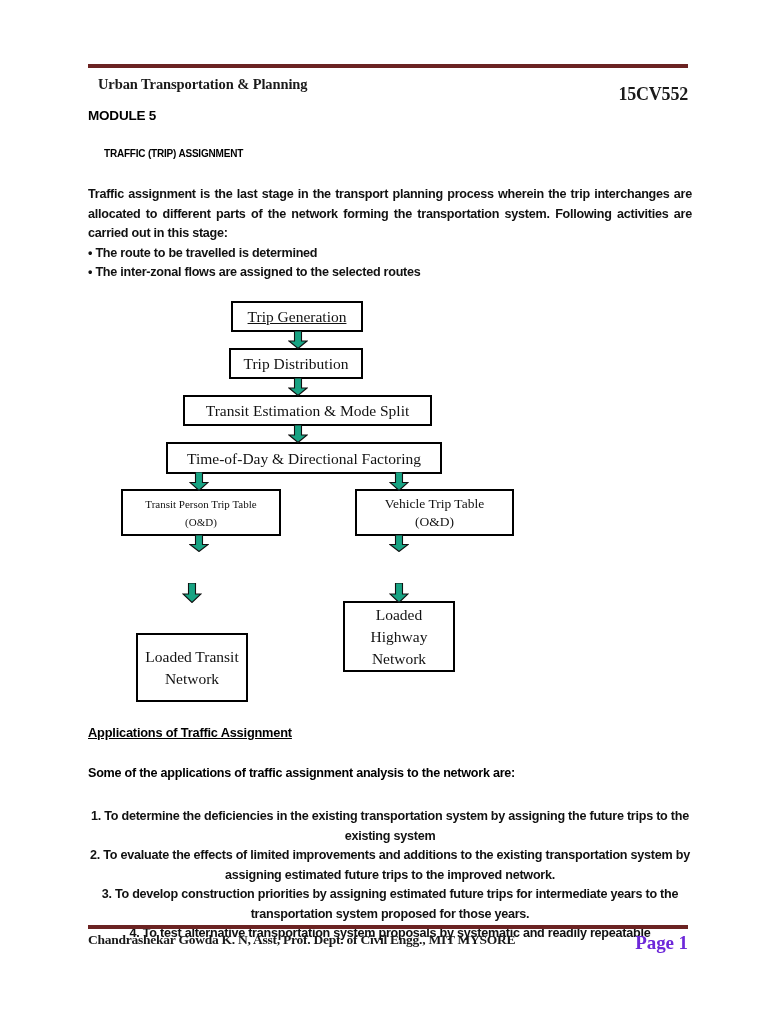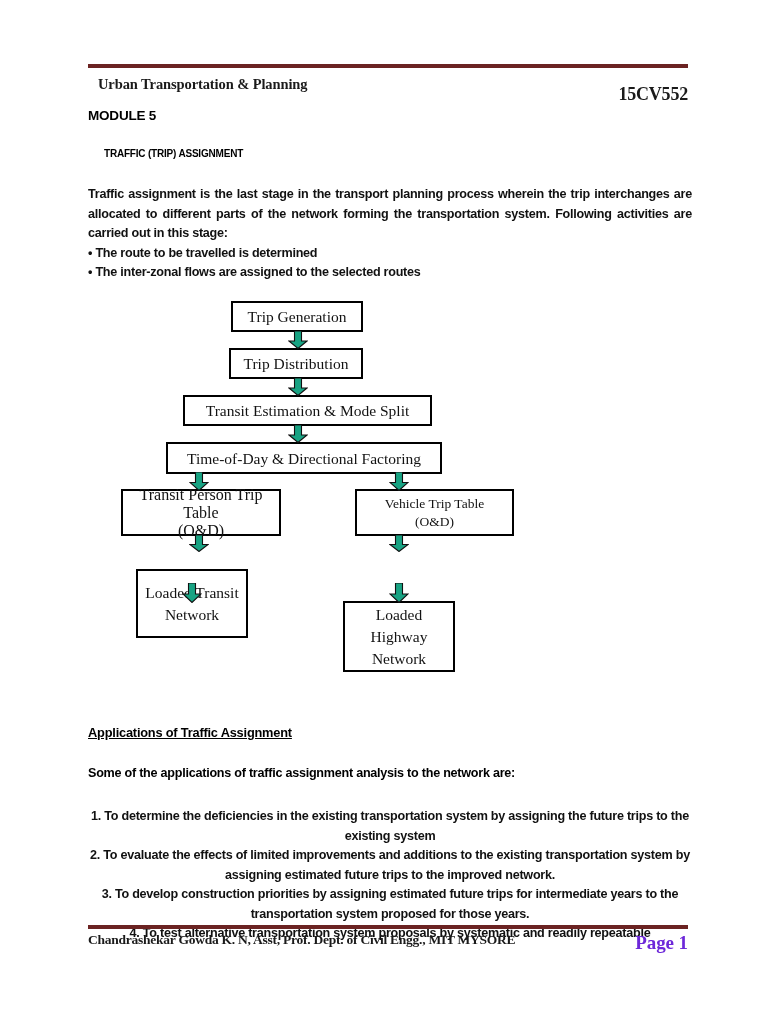--- a/index.html
+++ b/index.html
@@ -226,48 +226,48 @@
   <div class="content">
     <div class="h-module">MODULE 5</div>
     <div class="h-topic">TRAFFIC (TRIP) ASSIGNMENT</div>
     <p class="para">Traffic assignment is the last stage in the transport planning process wherein the trip interchanges are allocated to different parts of the network forming the transportation system. Following activities are carried out in this stage:</p>
     <p class="bullet-line">• The route to be travelled is determined</p>
     <p class="bullet-line">• The inter-zonal flows are assigned to the selected routes</p>
   </div>
 
   <div class="flowchart">
 
-    <div class="fbox" style="left:231px; top:301px; width:132px; height:31px;">
+    <div class="fbox" style="left:231px; top:301px; width:132px; height:31px;text-decoration:underline;">
       <span>Trip Generation</span>
     </div>
 
     <div class="fbox" style="left:229px; top:348px; width:134px; height:31px;">
       <span>Trip Distribution</span>
     </div>
 
     <div class="fbox" style="left:183px; top:395px; width:249px; height:31px;">
       <span>Transit Estimation &amp; Mode Split</span>
     </div>
 
     <div class="fbox" style="left:166px; top:442px; width:276px; height:32px;">
       <span>Time-of-Day &amp; Directional Factoring</span>
     </div>
 
-    <div class="fbox" style="left:121px; top:489px; width:160px; height:47px; font-size:16px; line-height:18px;">
+    <div class="fbox" style="left:121px; top:489px; width:160px; height:47px; font-size:11px; line-height:18px;">
       <span>Transit Person Trip Table</span>
       <span class="l2">(O&amp;D)</span>
     </div>
 
     <div class="fbox" style="left:330px; top:489px; width:159px; height:47px; font-size:13.5px; line-height:18px;margin-left:25px;">
       <span>Vehicle Trip Table</span>
       <span class="l2">(O&amp;D)</span>
     </div>
 
 
-    <div class="fbox" style="left:136px; top:569px; width:112px; height:69px; line-height:22px;">
+    <div class="fbox" style="left:136px; top:633px; width:112px; height:69px; line-height:22px;">
       <span>Loaded Transit</span>
       <span class="l2">Network</span>
     </div>
 
     <div class="fbox" style="left:343px; top:601px; width:112px; height:71px; line-height:22px;">
       <span>Loaded</span>
       <span class="l2">Highway</span>
       <span class="l2">Network</span>
     </div>
 

